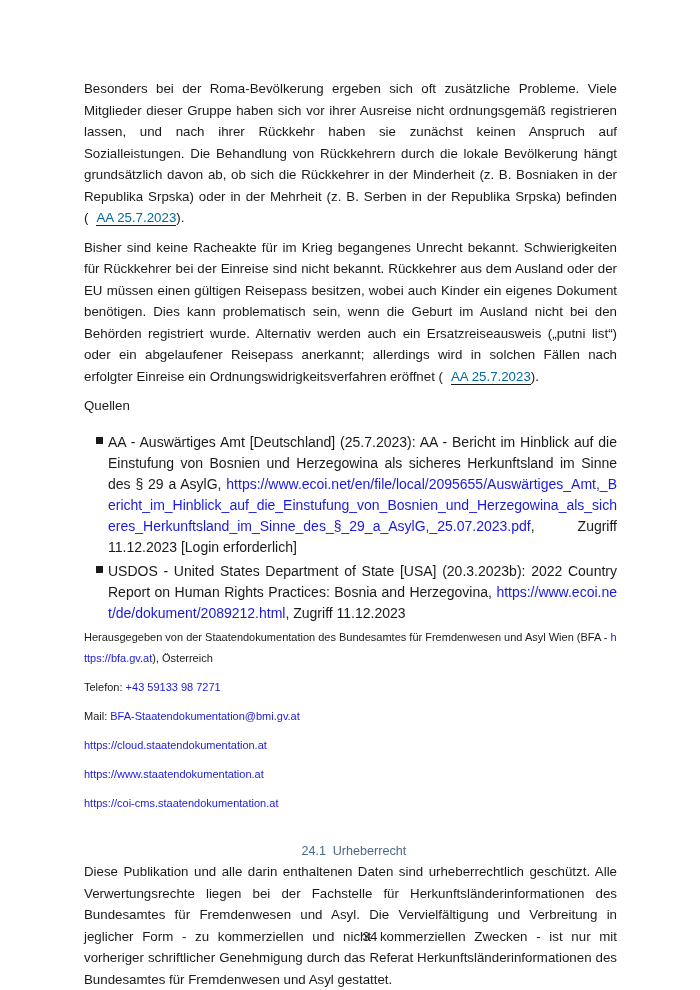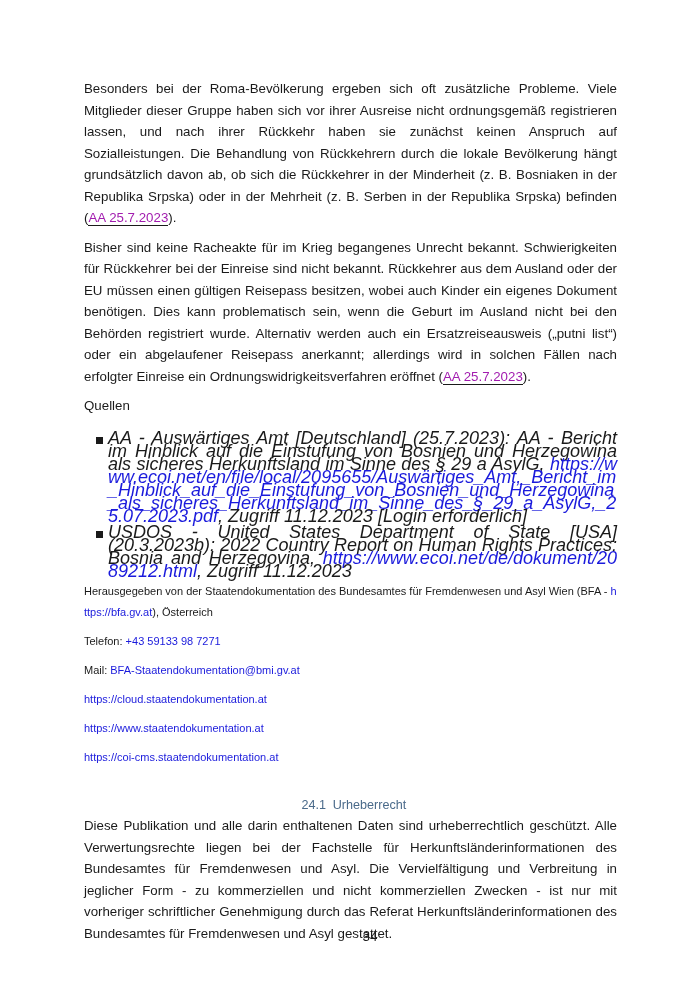--- a/index.html
+++ b/index.html
@@ -22,42 +22,42 @@
     width: 533px;
   }
   p.body {
     margin: 0;
     font-size: 13.3px;
     line-height: 21.5px;
     text-align: justify;
   }
   .cite {
     border-bottom: 1px solid #1a1a1a;
-    color: #a21caf;
+    color: #0369a1;
+    margin-left: 8px;
   }
   .p1 { margin-bottom: 8px !important; }
   .p2 { margin-bottom: 8px !important; }
   .quellen-label {
     font-size: 13.3px;
     line-height: 21px;
     margin: 0 0 16px 0;
   }
   ul.sources {
     list-style: none;
     margin: 0;
     padding: 0 0 0 12px;
   }
   ul.sources li {
     position: relative;
-    font-size: 18px;
-    line-height: 13px;
+    font-size: 14px;
+    line-height: 21px;
     padding-left: 12px;
     margin-bottom: 3px;
     text-align: justify;
-    font-style: italic;
   }
   .bullet {
     position: absolute;
     left: 0;
     top: 5px;
     width: 7px;
     height: 7px;
     background: #1a1a1a;
   }
   a.link, .link {

